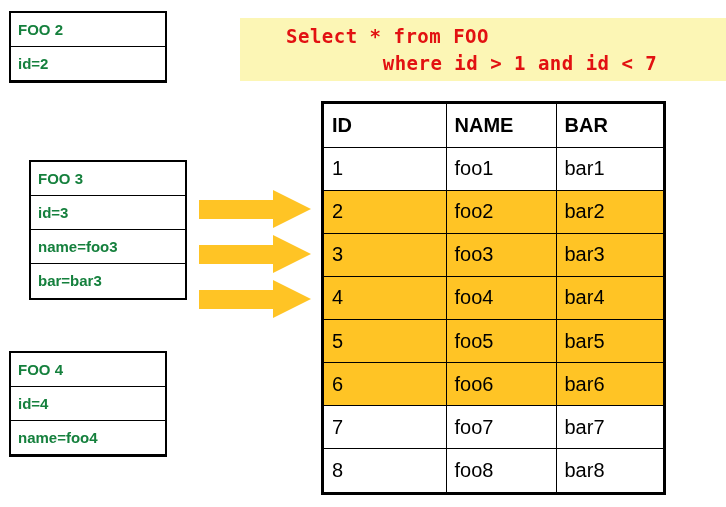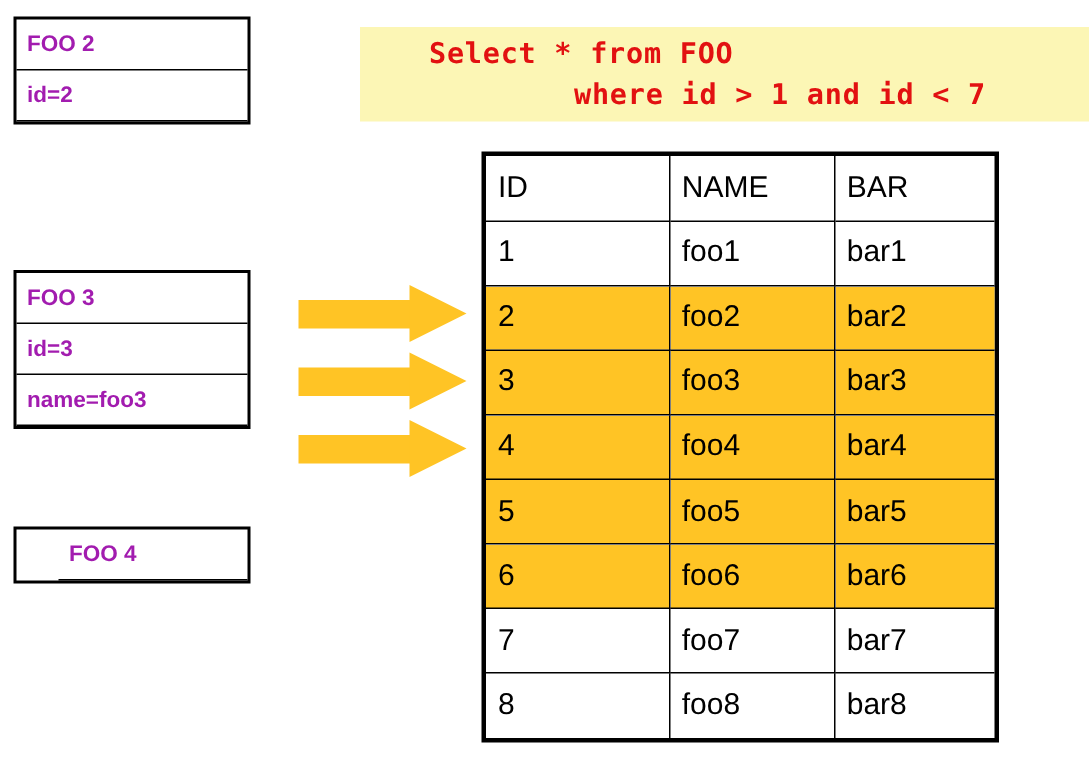--- a/index.html
+++ b/index.html
@@ -18,30 +18,30 @@
   
   .record-box {
     position: absolute;
     left: 9px;
     width: 158px;
     border: 2px solid #000000;
     background: #ffffff;
     box-sizing: border-box;
   }
   .record-box-1 { top: 11px; }
-  .record-box-2 { top: 180px; }
-  .record-box-3 { top: 351px; padding-left: 28px; }
+  .record-box-2 { top: 160px; margin-left: 20px; }
+  .record-box-3 { top: 351px; }
 
   .record-row {
     height: 34px;
     line-height: 34px;
     padding-left: 7px;
     font-size: 15px;
     font-weight: bold;
-    color: #a21caf;
+    color: #15803d;
     border-bottom: 1px solid #000000;
     box-sizing: border-box;
     white-space: nowrap;
     overflow: hidden;
   }
   .record-row.last { border-bottom: none; }
 
   
   .arrows {
     position: absolute;
@@ -118,21 +118,21 @@
     font-size: 20px;
     font-weight: normal;
     color: #000000;
     text-align: left;
     padding: 0 0 0 8px;
     height: 43px;
     box-sizing: border-box;
     overflow: hidden;
     white-space: nowrap;
   }
-  table.result-table th { font-weight: normal; }
+  table.result-table th { font-weight: bold; }
   table.result-table tr > *:nth-child(1) { width: 122px; }
   table.result-table tr > *:nth-child(2) { width: 110px; }
   table.result-table tr > *:nth-child(3) { width: auto; }
   table.result-table tr.header-row > * { border-top: none; }
   table.result-table tr > *:first-child { border-left: none; }
   table.result-table tr > *:last-child { border-right: none; }
   table.result-table tr:last-child > * { border-bottom: none; }
   tr.highlighted > td { background: #FFC425; }
 </style>
 </head>
@@ -140,24 +140,27 @@
 
 <div class="record-box record-box-1">
   <div class="record-row">FOO 2</div>
   <div class="record-row">id=2</div>
 </div>
 
 <div class="record-box record-box-2">
   <div class="record-row">FOO 3</div>
   <div class="record-row">id=3</div>
   <div class="record-row">name=foo3</div>
+  <div class="record-row last">bar=bar3</div>
 </div>
 
 <div class="record-box record-box-3">
   <div class="record-row">FOO 4</div>
+  <div class="record-row">id=4</div>
+  <div class="record-row">name=foo4</div>
 </div>
 
 <div class="arrows">
   <div class="arrow">
     <div class="arrow-shaft"></div>
     <div class="arrow-head"></div>
   </div>
   <div class="arrow">
     <div class="arrow-shaft"></div>
     <div class="arrow-head"></div>

